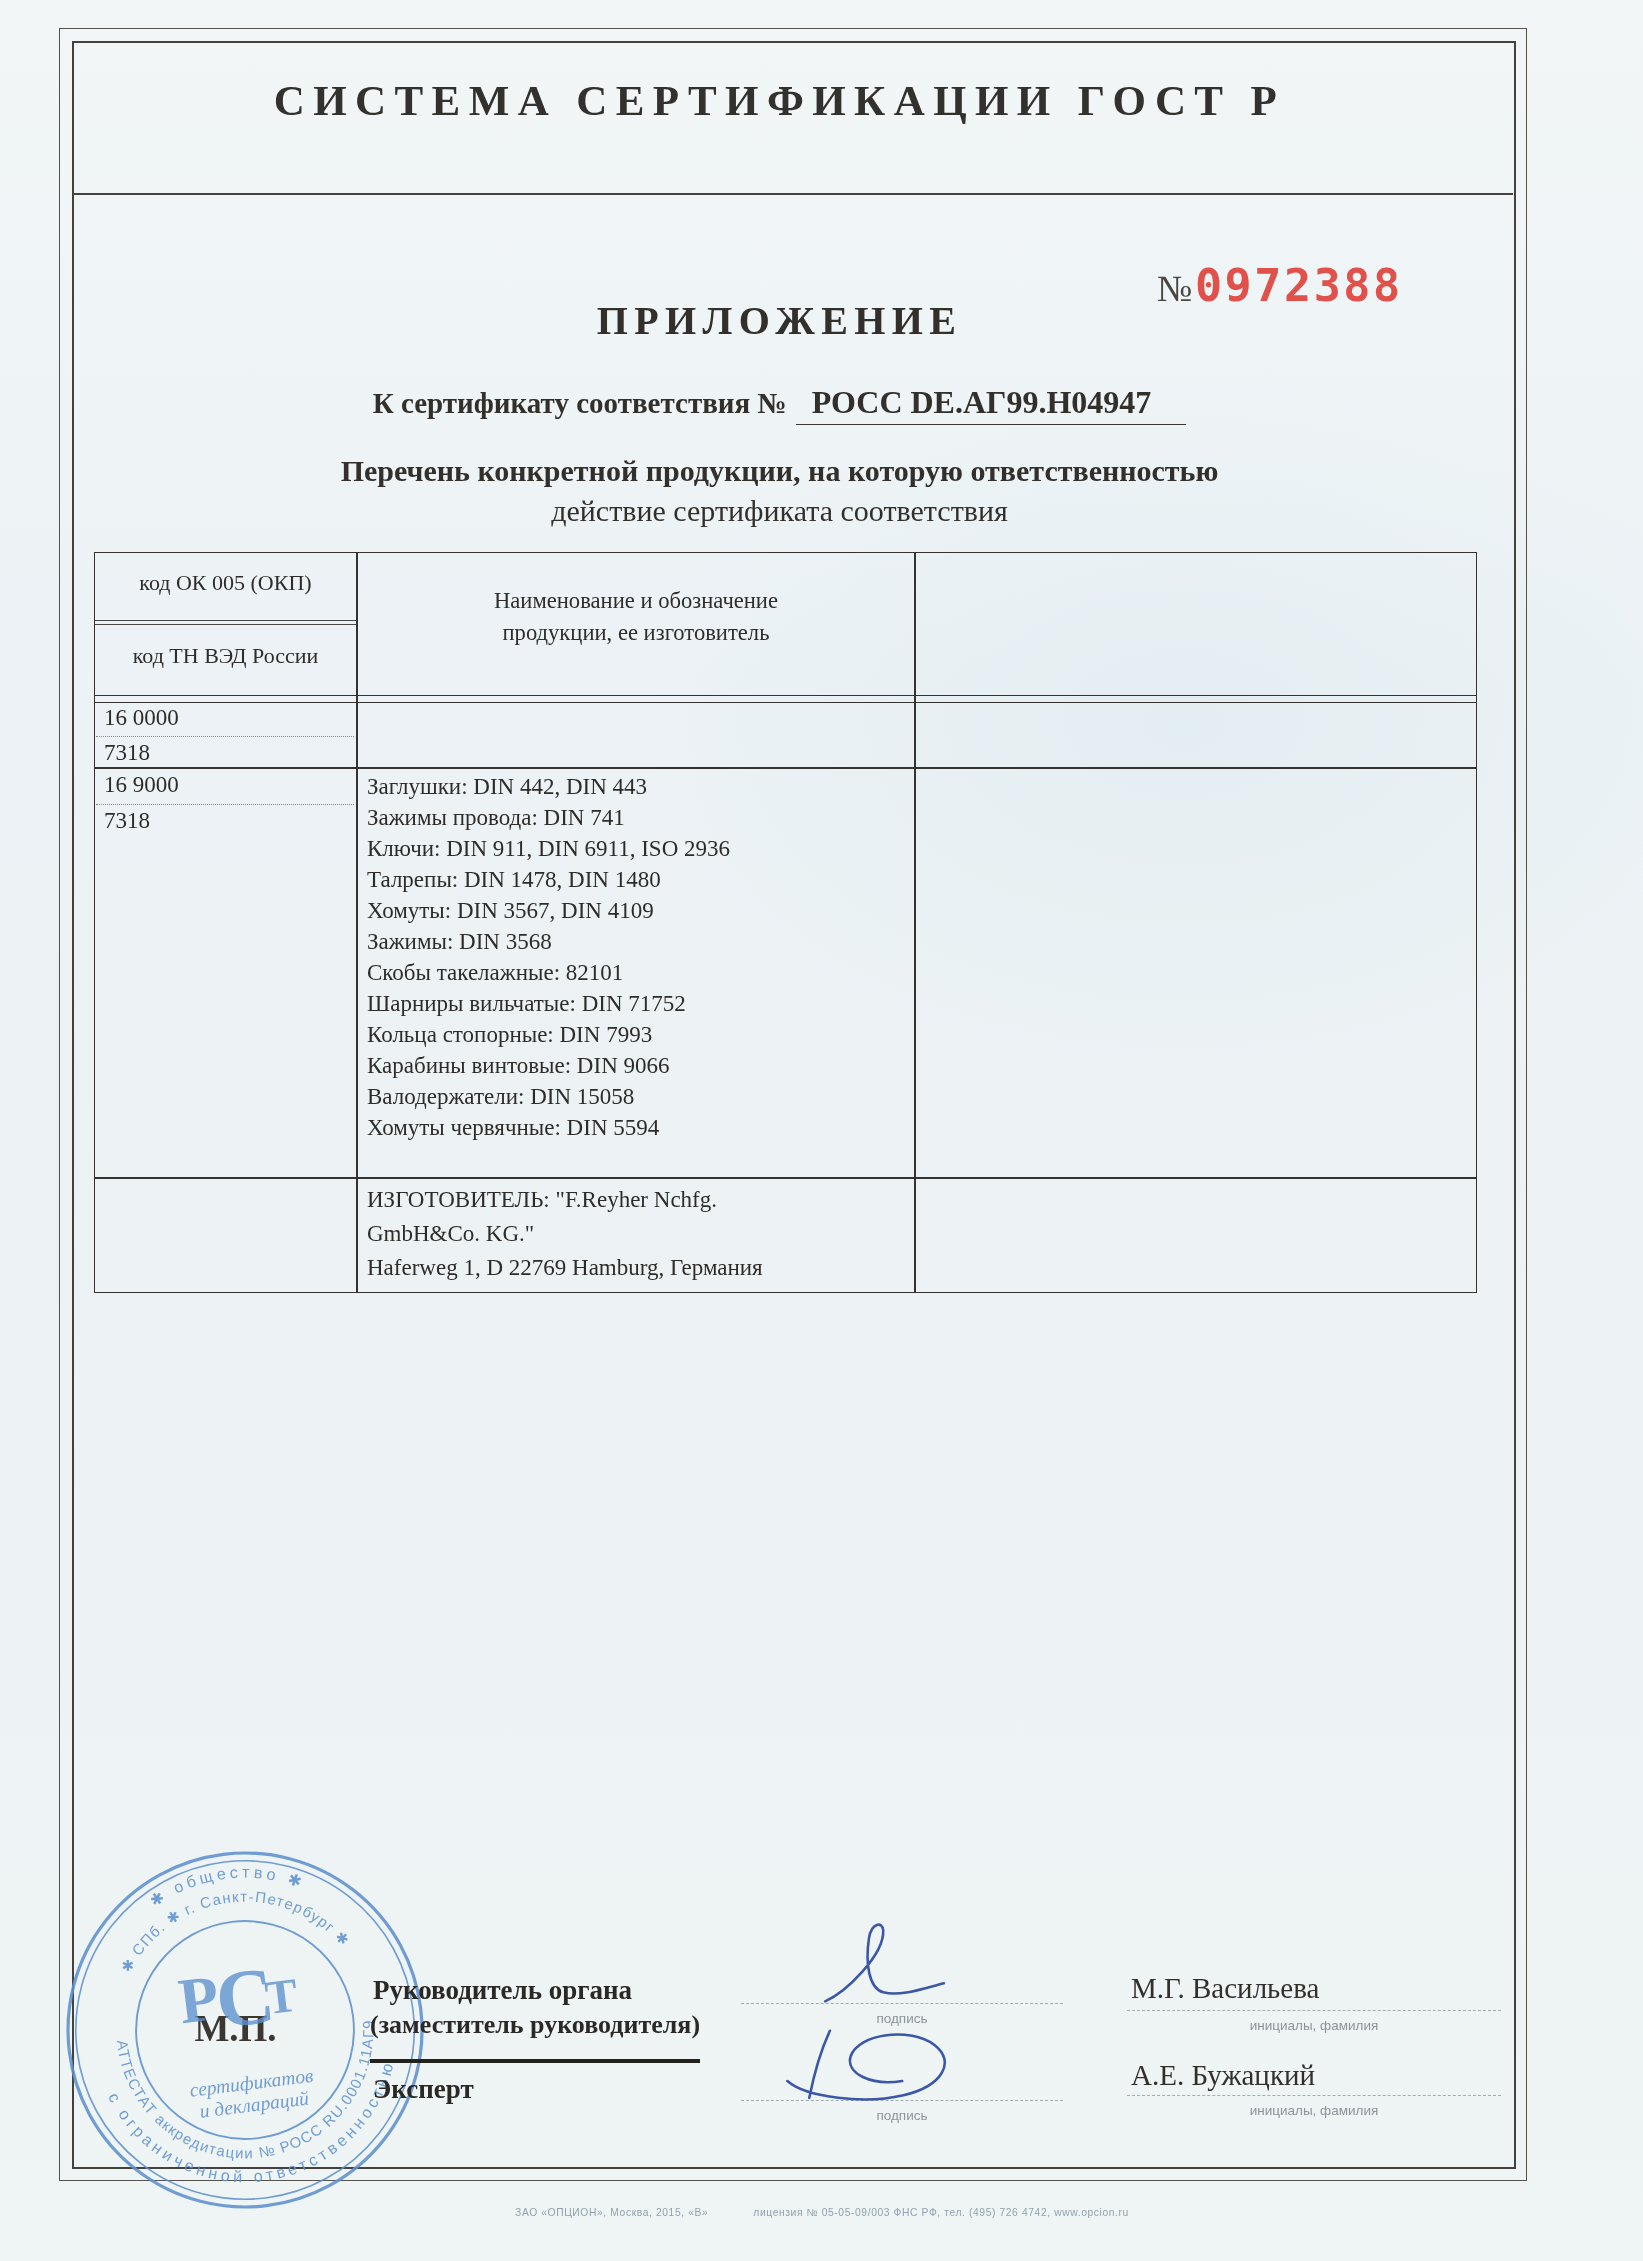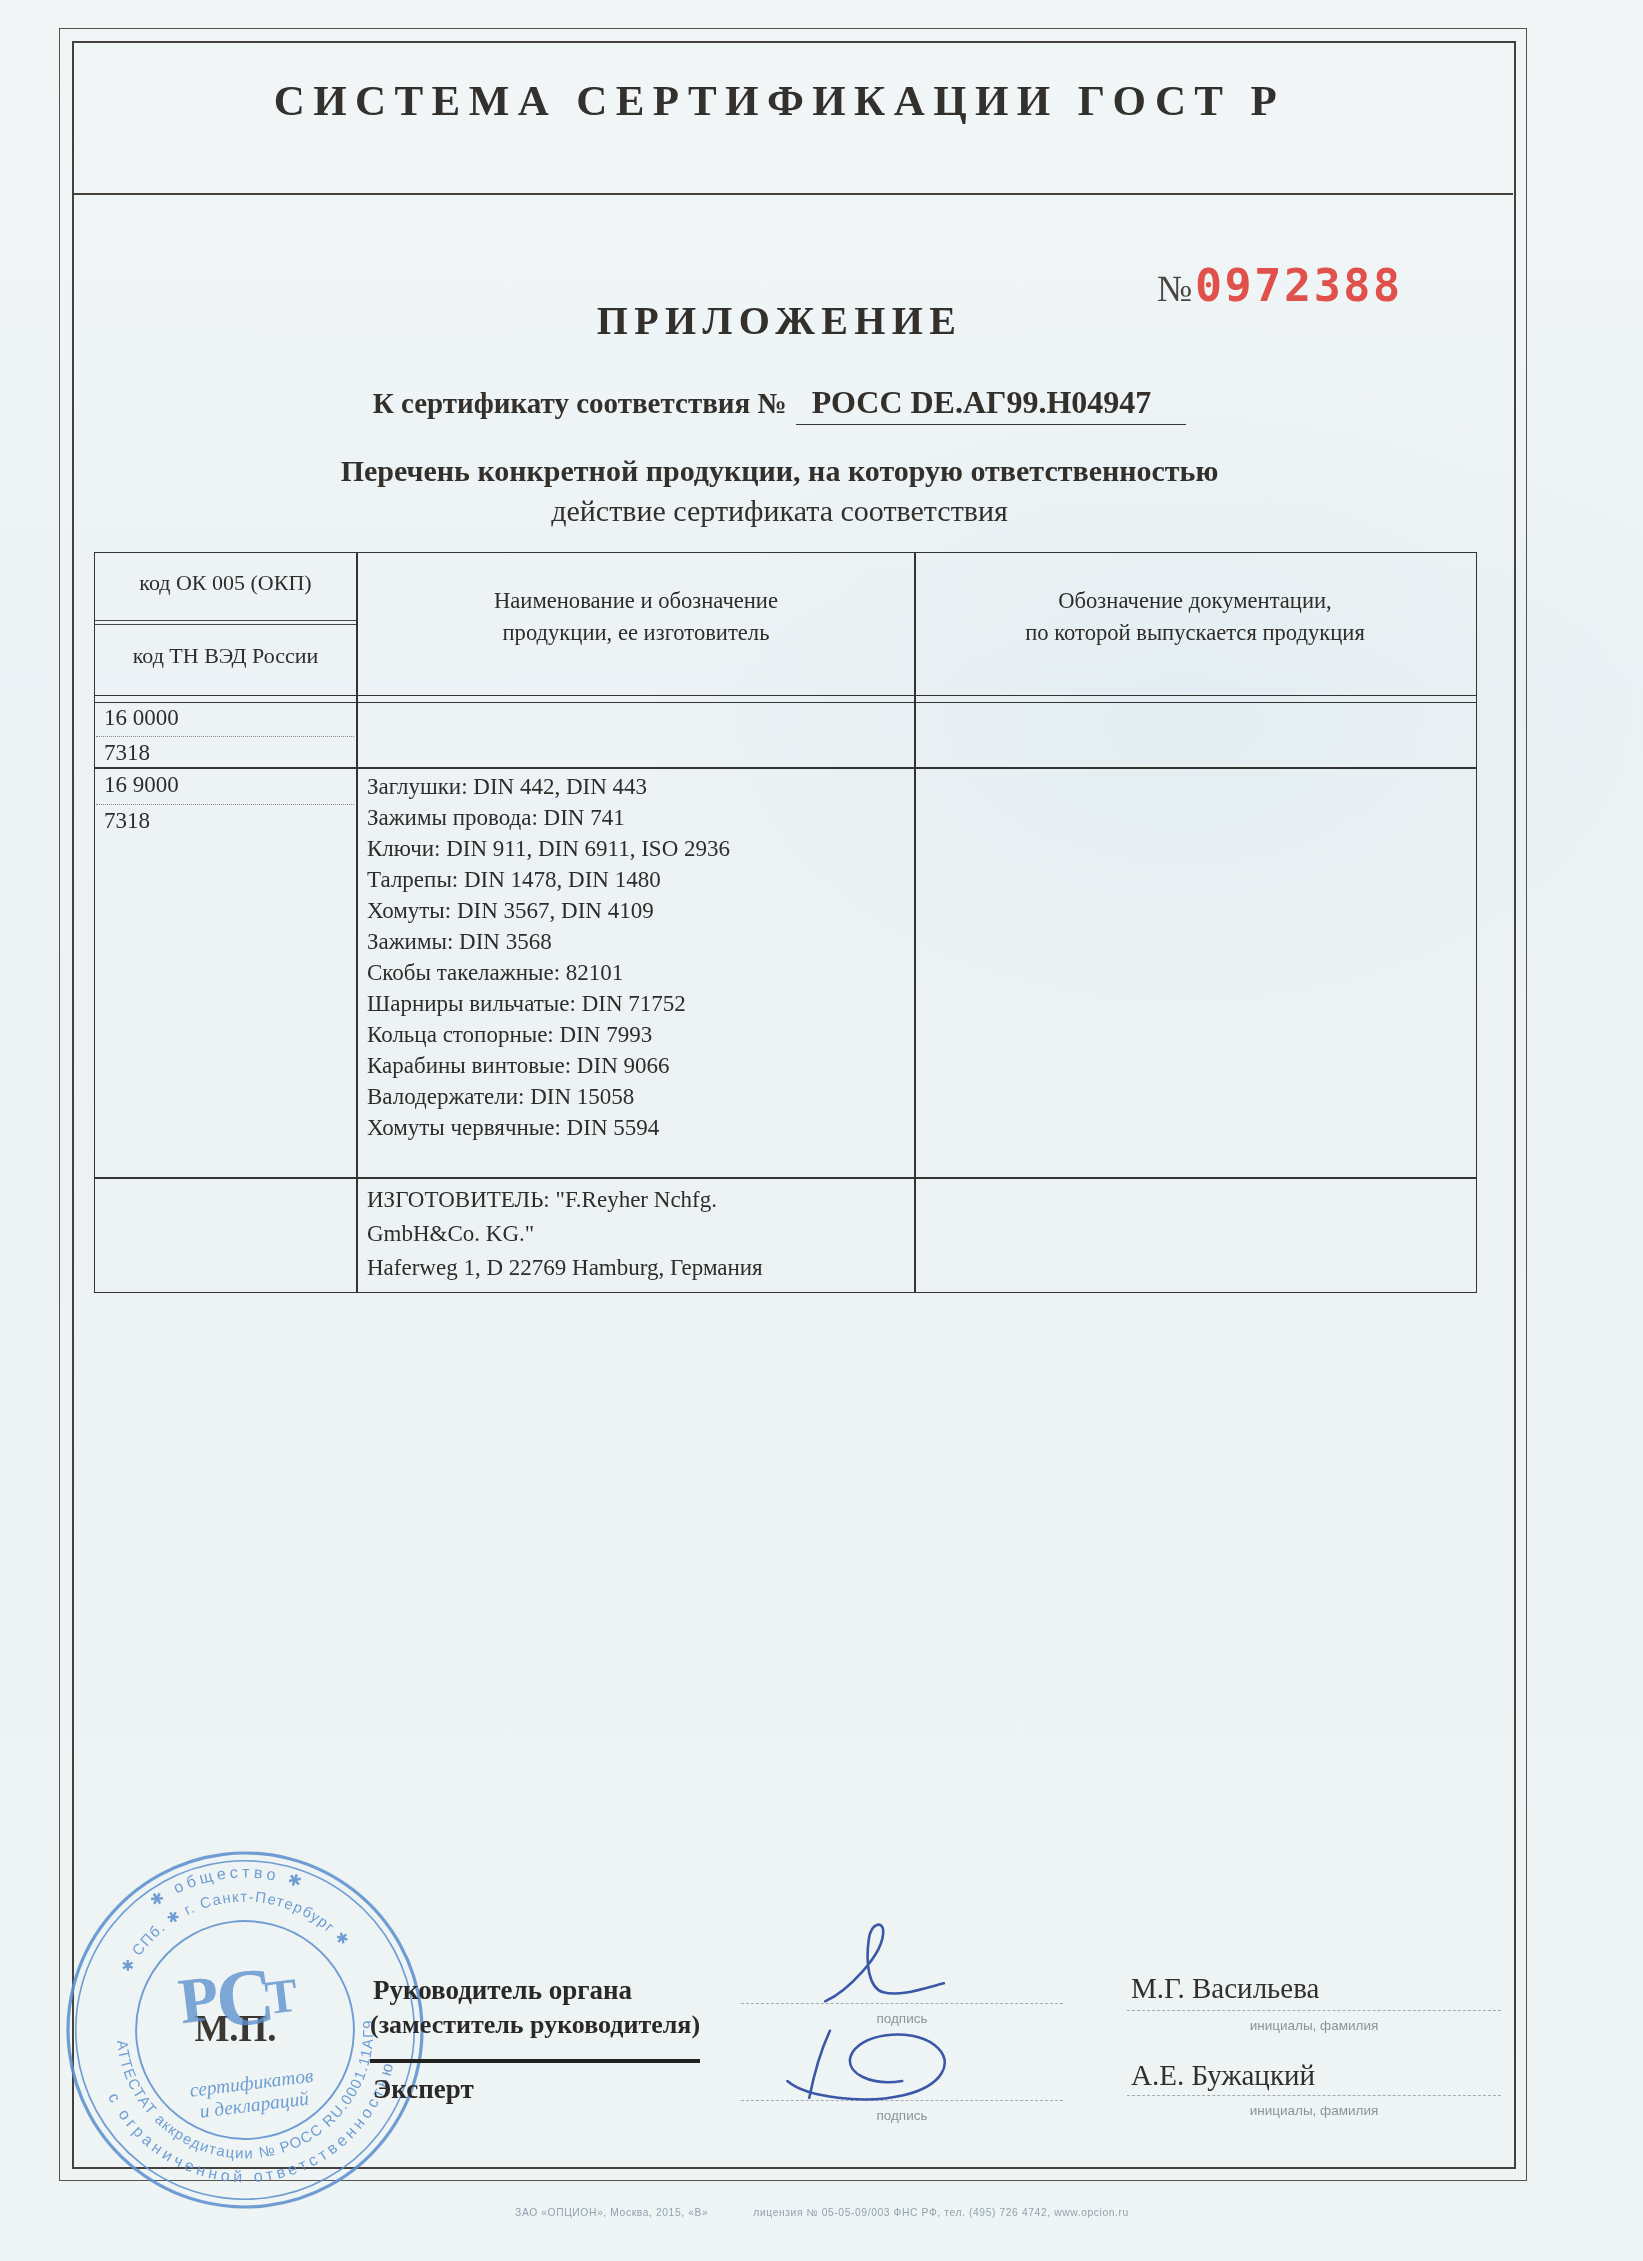--- a/index.html
+++ b/index.html
@@ -105,24 +105,20 @@
     <div class="c1split"></div>
     <div class="dot1"></div>
     <div class="dot2"></div>
 
     <div class="th th-c1a">код ОК 005 (ОКП)</div>
     <div class="th th-c1b">код ТН ВЭД России</div>
     <div class="th th-c2">
       <div>Наименование и обозначение</div>
       <div>продукции, ее изготовитель</div>
     </div>
-    <div class="th th-c3">
-      <div>Обозначение документации,</div>
-      <div>по которой выпускается продукция</div>
-    </div>
 
     <div class="code code-r1a">16 0000</div>
     <div class="code code-r1b">7318</div>
 
     <div class="code code-r2a">16 9000</div>
     <div class="code code-r2b">7318</div>
 
     <div class="plist">
       <div>Заглушки: DIN 442, DIN 443</div>
       <div>Зажимы провода: DIN 741</div>

